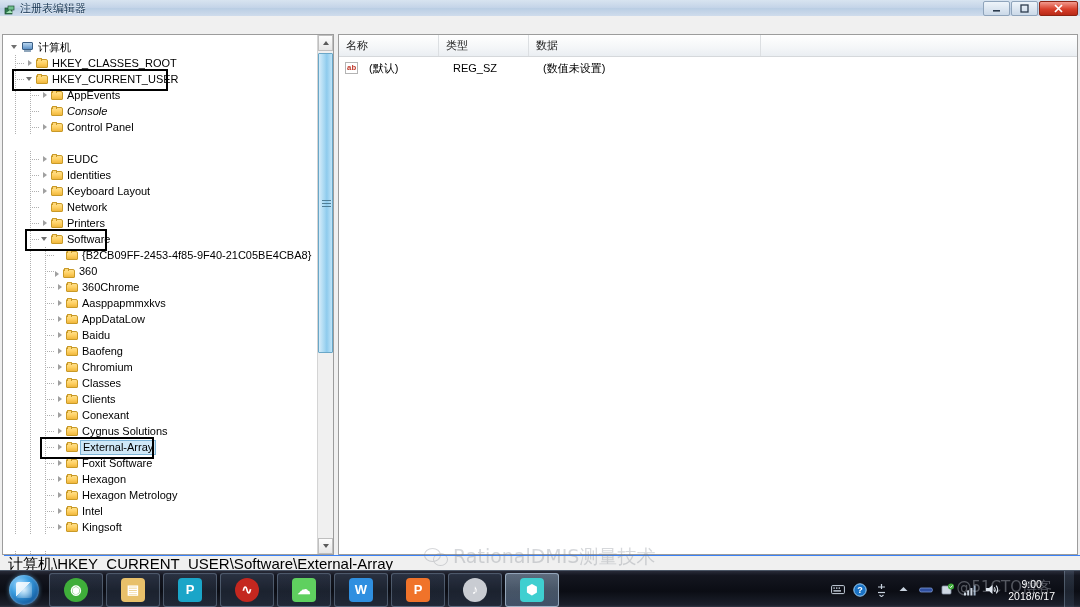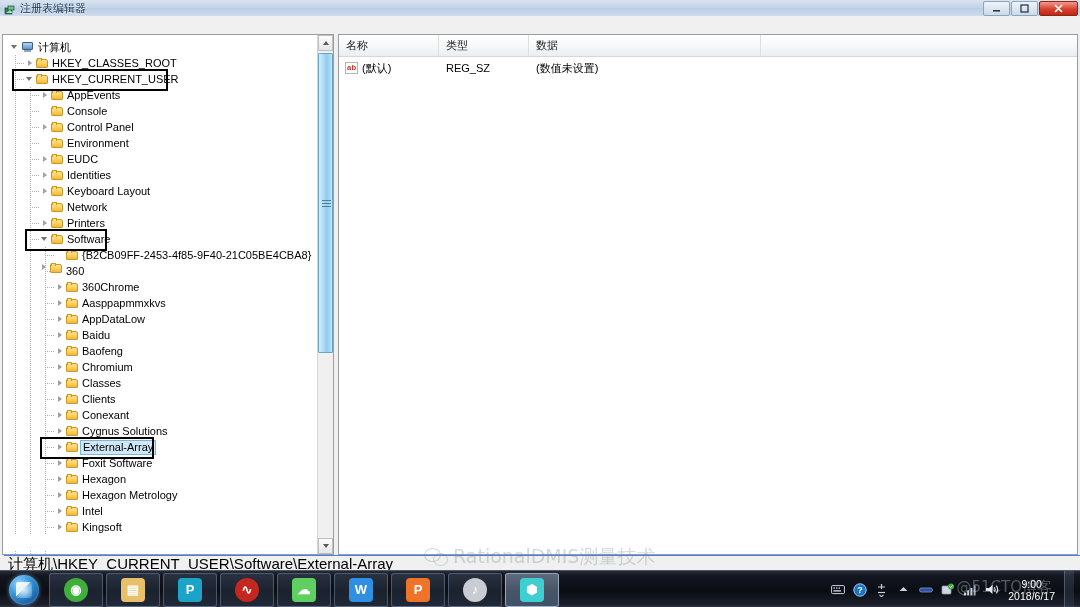--- a/index.html
+++ b/index.html
@@ -251,21 +251,21 @@
   }
   .lst-cell {
     box-sizing: border-box;
     padding-left: 7px;
     white-space: nowrap;
     overflow: hidden;
     line-height: 18px;
   }
   .ab-icon {
     width: 13px; height: 12px; flex: 0 0 13px;
-    margin-left: 6px; margin-right: 3px;
+    margin-left: 6px; margin-right: 10px;
     background: #fff;
     border: 1px solid #b4b4b4;
     box-sizing: border-box;
     position: relative;
     font-size: 8px; line-height: 10px;
     color: #c0392b; text-align: center;
     font-weight: bold;
     font-family: Liberation Mono, monospace;
   }
 
@@ -468,83 +468,73 @@
               <span style="position: absolute; left: 38px; display: flex; align-items: center; height: 16px;">
                 <span class="expander closed"></span>
                 <span class="folder"></span>
                 <span class="tlabel">AppEvents</span>
               </span>
             </div>
             <div class="trow" style="position: absolute; left: 0px; right: 0px; top: 68px;">
               <span class="tline" style="left: 12px;"></span>
               <span class="tline" style="left: 27px;"></span>
               <span class="thline" style="left: 27px; width: 10px; top: 8px;"></span>
-              <span style="position: absolute; left: 38px; display: flex; align-items: center; height: 16px;">
+              <span style="position: absolute; left: 38px; display: flex; align-items: center; height: 16px; font-style: italic;">
                 <span class="expander"></span>
                 <span class="folder"></span>
                 <span class="tlabel">Console</span>
               </span>
             </div>
             <div class="trow" style="position: absolute; left: 0px; right: 0px; top: 84px;">
               <span class="tline" style="left: 12px;"></span>
               <span class="tline" style="left: 27px;"></span>
               <span class="thline" style="left: 27px; width: 10px; top: 8px;"></span>
               <span style="position: absolute; left: 38px; display: flex; align-items: center; height: 16px;">
                 <span class="expander closed"></span>
                 <span class="folder"></span>
                 <span class="tlabel">Control Panel</span>
               </span>
             </div>
-            <div class="trow" style="position: absolute; left: 0px; right: 0px; top: 100px;">
+            <div class="trow" style="position: absolute; left: 0px; right: 0px; top: 116px;">
+              <span class="tline" style="left: 12px;"></span>
+              <span class="tline" style="left: 27px;"></span>
+              <span class="thline" style="left: 27px; width: 10px; top: 8px;"></span>
+              <span style="position: absolute; left: 38px; display: flex; align-items: center; height: 16px;">
+                <span class="expander closed"></span>
+                <span class="folder"></span>
+                <span class="tlabel">EUDC</span>
+              </span>
+            </div>
+            <div class="trow" style="position: absolute; left: 0px; right: 0px; top: 132px;">
+              <span class="tline" style="left: 12px;"></span>
+              <span class="tline" style="left: 27px;"></span>
+              <span class="thline" style="left: 27px; width: 10px; top: 8px;"></span>
+              <span style="position: absolute; left: 38px; display: flex; align-items: center; height: 16px;">
+                <span class="expander closed"></span>
+                <span class="folder"></span>
+                <span class="tlabel">Identities</span>
+              </span>
+            </div>
+            <div class="trow" style="position: absolute; left: 0px; right: 0px; top: 148px;">
+              <span class="tline" style="left: 12px;"></span>
+              <span class="tline" style="left: 27px;"></span>
+              <span class="thline" style="left: 27px; width: 10px; top: 8px;"></span>
+              <span style="position: absolute; left: 38px; display: flex; align-items: center; height: 16px;">
+                <span class="expander closed"></span>
+                <span class="folder"></span>
+                <span class="tlabel">Keyboard Layout</span>
+              </span>
+            </div>
+            <div class="trow" style="position: absolute; left: 0px; right: 0px; top: 164px;">
               <span class="tline" style="left: 12px;"></span>
               <span class="tline" style="left: 27px;"></span>
               <span class="thline" style="left: 27px; width: 10px; top: 8px;"></span>
               <span style="position: absolute; left: 38px; display: flex; align-items: center; height: 16px;">
                 <span class="expander"></span>
                 <span class="folder"></span>
-                <span class="tlabel">Environment</span>
-              </span>
-            </div>
-            <div class="trow" style="position: absolute; left: 0px; right: 0px; top: 116px;">
-              <span class="tline" style="left: 12px;"></span>
-              <span class="tline" style="left: 27px;"></span>
-              <span class="thline" style="left: 27px; width: 10px; top: 8px;"></span>
-              <span style="position: absolute; left: 38px; display: flex; align-items: center; height: 16px;">
-                <span class="expander closed"></span>
-                <span class="folder"></span>
-                <span class="tlabel">EUDC</span>
-              </span>
-            </div>
-            <div class="trow" style="position: absolute; left: 0px; right: 0px; top: 132px;">
-              <span class="tline" style="left: 12px;"></span>
-              <span class="tline" style="left: 27px;"></span>
-              <span class="thline" style="left: 27px; width: 10px; top: 8px;"></span>
-              <span style="position: absolute; left: 38px; display: flex; align-items: center; height: 16px;">
-                <span class="expander closed"></span>
-                <span class="folder"></span>
-                <span class="tlabel">Identities</span>
-              </span>
-            </div>
-            <div class="trow" style="position: absolute; left: 0px; right: 0px; top: 148px;">
-              <span class="tline" style="left: 12px;"></span>
-              <span class="tline" style="left: 27px;"></span>
-              <span class="thline" style="left: 27px; width: 10px; top: 8px;"></span>
-              <span style="position: absolute; left: 38px; display: flex; align-items: center; height: 16px;">
-                <span class="expander closed"></span>
-                <span class="folder"></span>
-                <span class="tlabel">Keyboard Layout</span>
-              </span>
-            </div>
-            <div class="trow" style="position: absolute; left: 0px; right: 0px; top: 164px;">
-              <span class="tline" style="left: 12px;"></span>
-              <span class="tline" style="left: 27px;"></span>
-              <span class="thline" style="left: 27px; width: 10px; top: 8px;"></span>
-              <span style="position: absolute; left: 38px; display: flex; align-items: center; height: 16px;">
-                <span class="expander"></span>
-                <span class="folder"></span>
                 <span class="tlabel">Network</span>
               </span>
             </div>
             <div class="trow" style="position: absolute; left: 0px; right: 0px; top: 180px;">
               <span class="tline" style="left: 12px;"></span>
               <span class="tline" style="left: 27px;"></span>
               <span class="thline" style="left: 27px; width: 10px; top: 8px;"></span>
               <span style="position: absolute; left: 38px; display: flex; align-items: center; height: 16px;">
                 <span class="expander closed"></span>
                 <span class="folder"></span>
@@ -570,21 +560,21 @@
                 <span class="expander"></span>
                 <span class="folder"></span>
                 <span class="tlabel">{B2CB09FF-2453-4f85-9F40-21C05BE4CBA8}</span>
               </span>
             </div>
             <div class="trow" style="position: absolute; left: 0px; right: 0px; top: 228px;">
               <span class="tline" style="left: 12px;"></span>
               <span class="tline" style="left: 27px;"></span>
               <span class="tline" style="left: 42px;"></span>
               <span class="thline" style="left: 42px; width: 10px; top: 8px;"></span>
-              <span style="position: absolute; left: 37px; display: flex; align-items: flex-start; height: 16px;">
+              <span style="position: absolute; left: 50px; display: flex; align-items: flex-end; height: 16px;">
                 <span class="expander closed"></span>
                 <span class="folder"></span>
                 <span class="tlabel">360</span>
               </span>
             </div>
             <div class="trow" style="position: absolute; left: 0px; right: 0px; top: 244px;">
               <span class="tline" style="left: 12px;"></span>
               <span class="tline" style="left: 27px;"></span>
               <span class="tline" style="left: 42px;"></span>
               <span class="thline" style="left: 42px; width: 10px; top: 8px;"></span>

